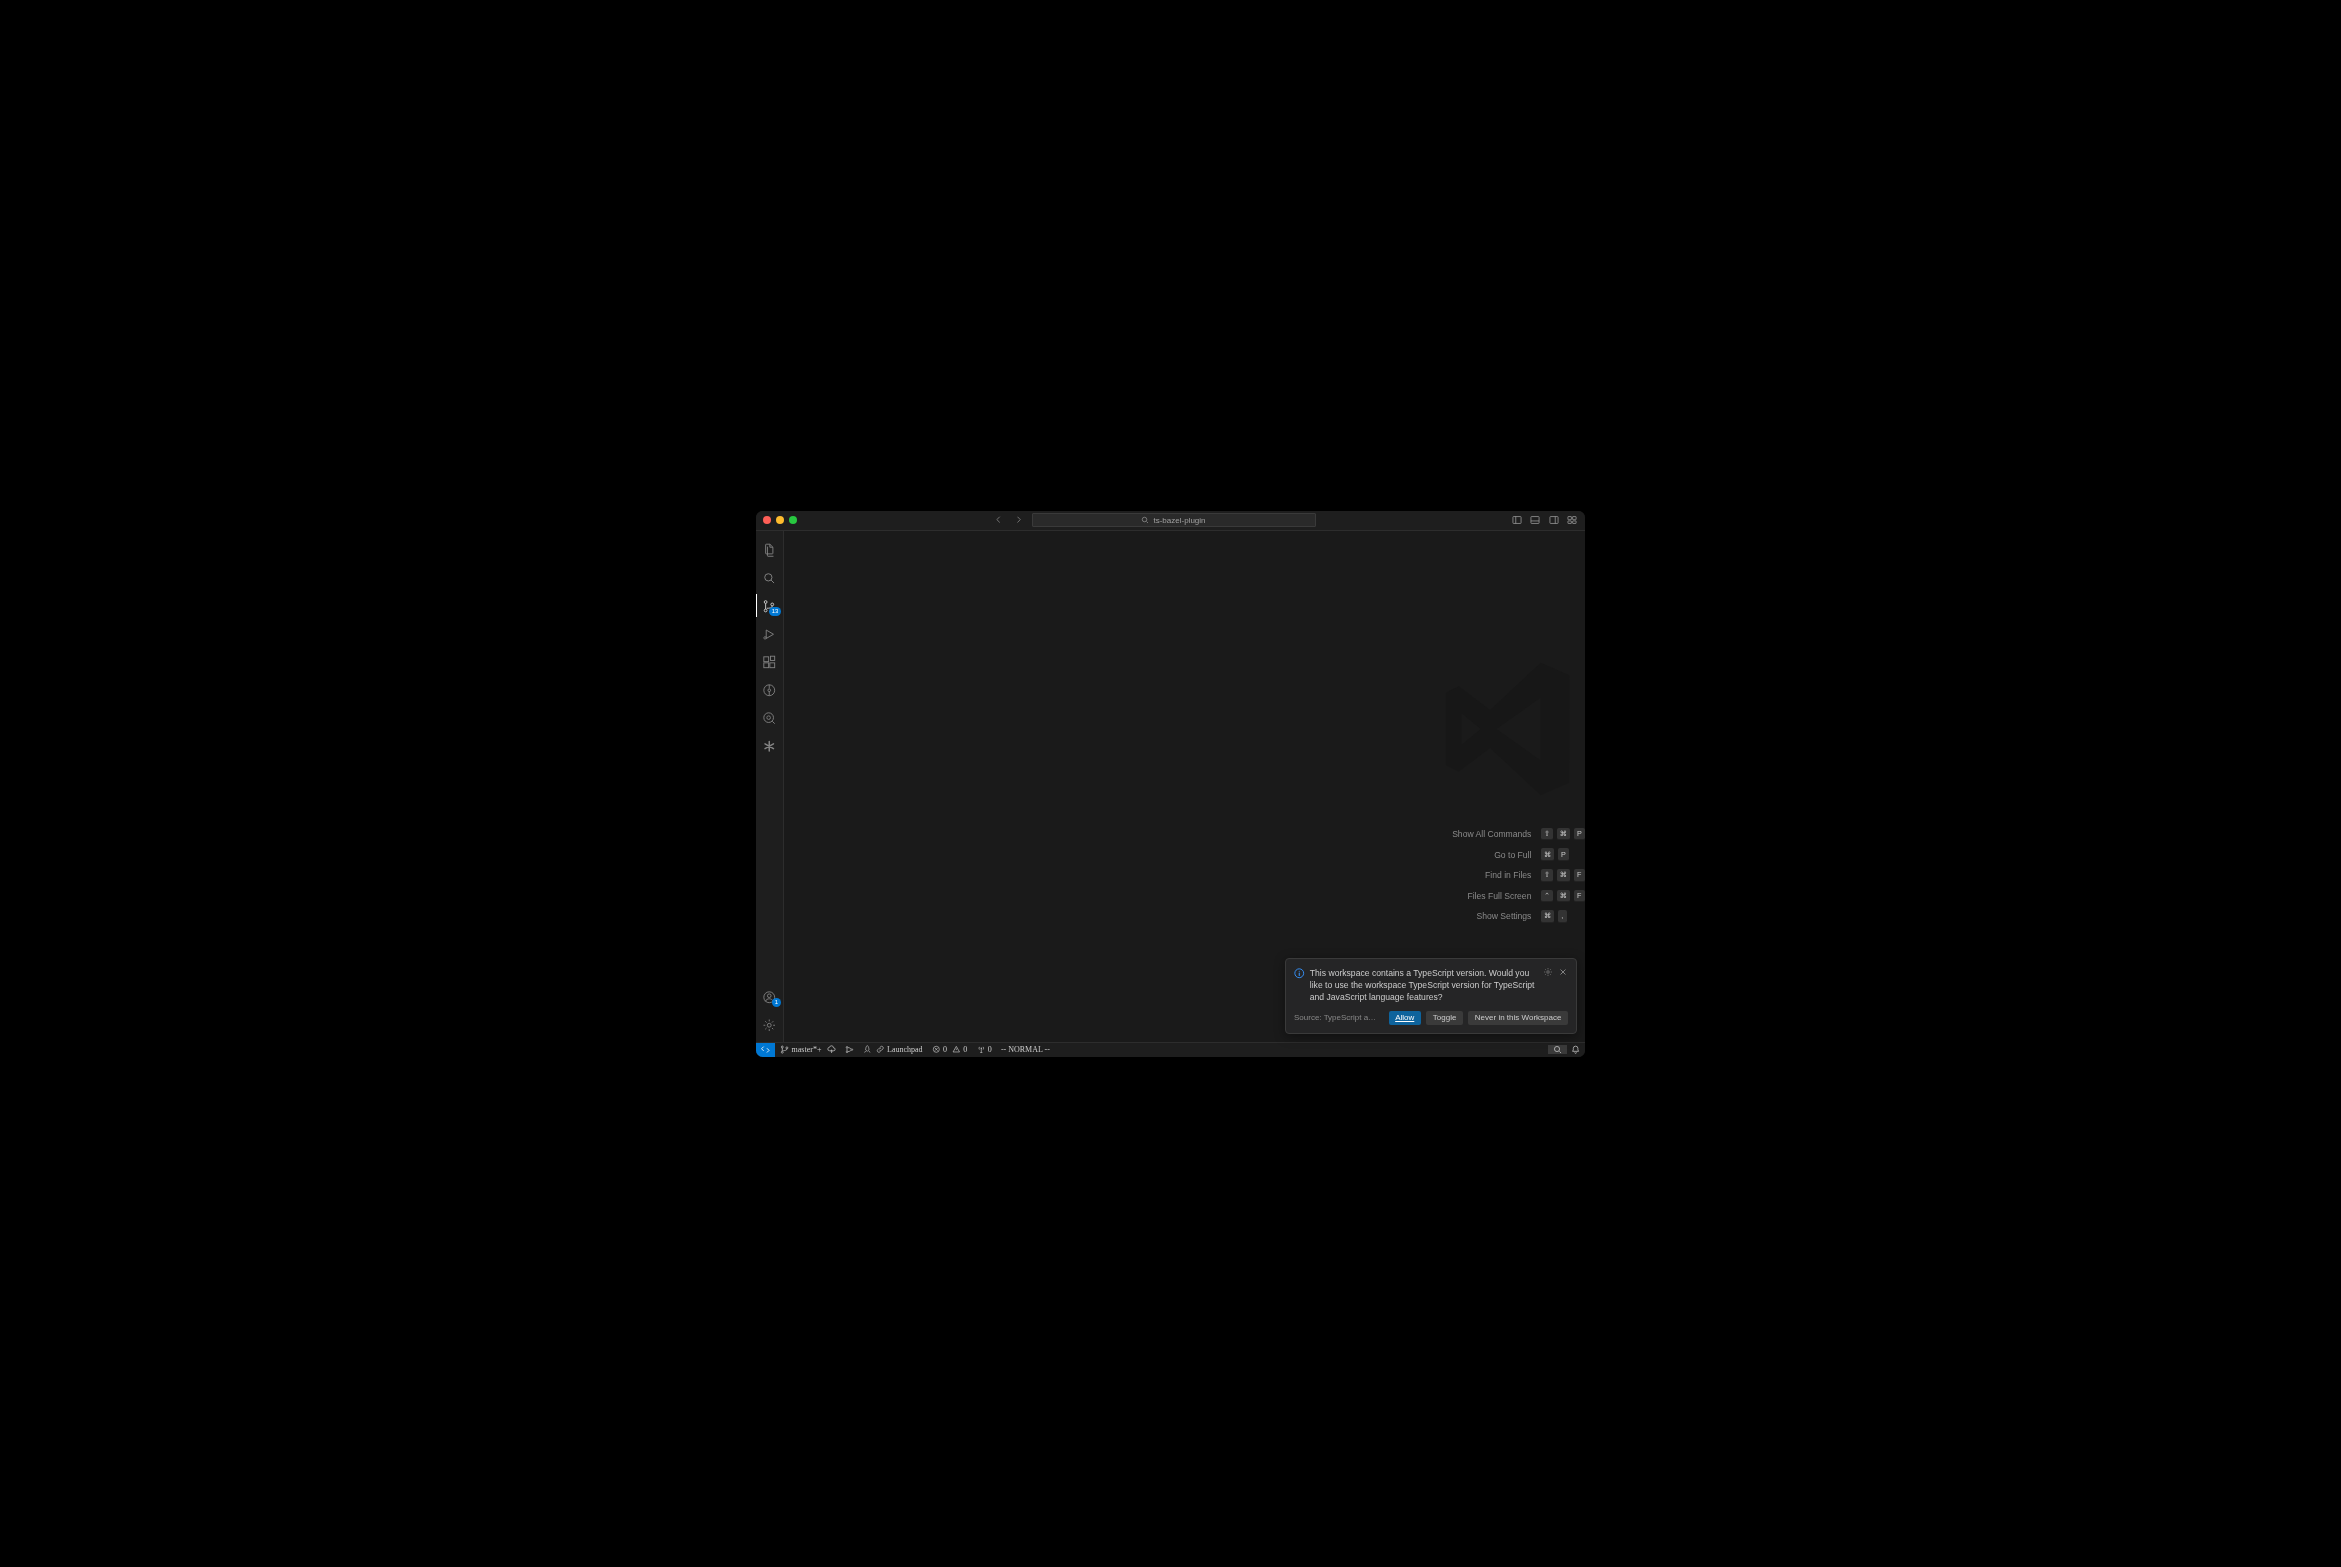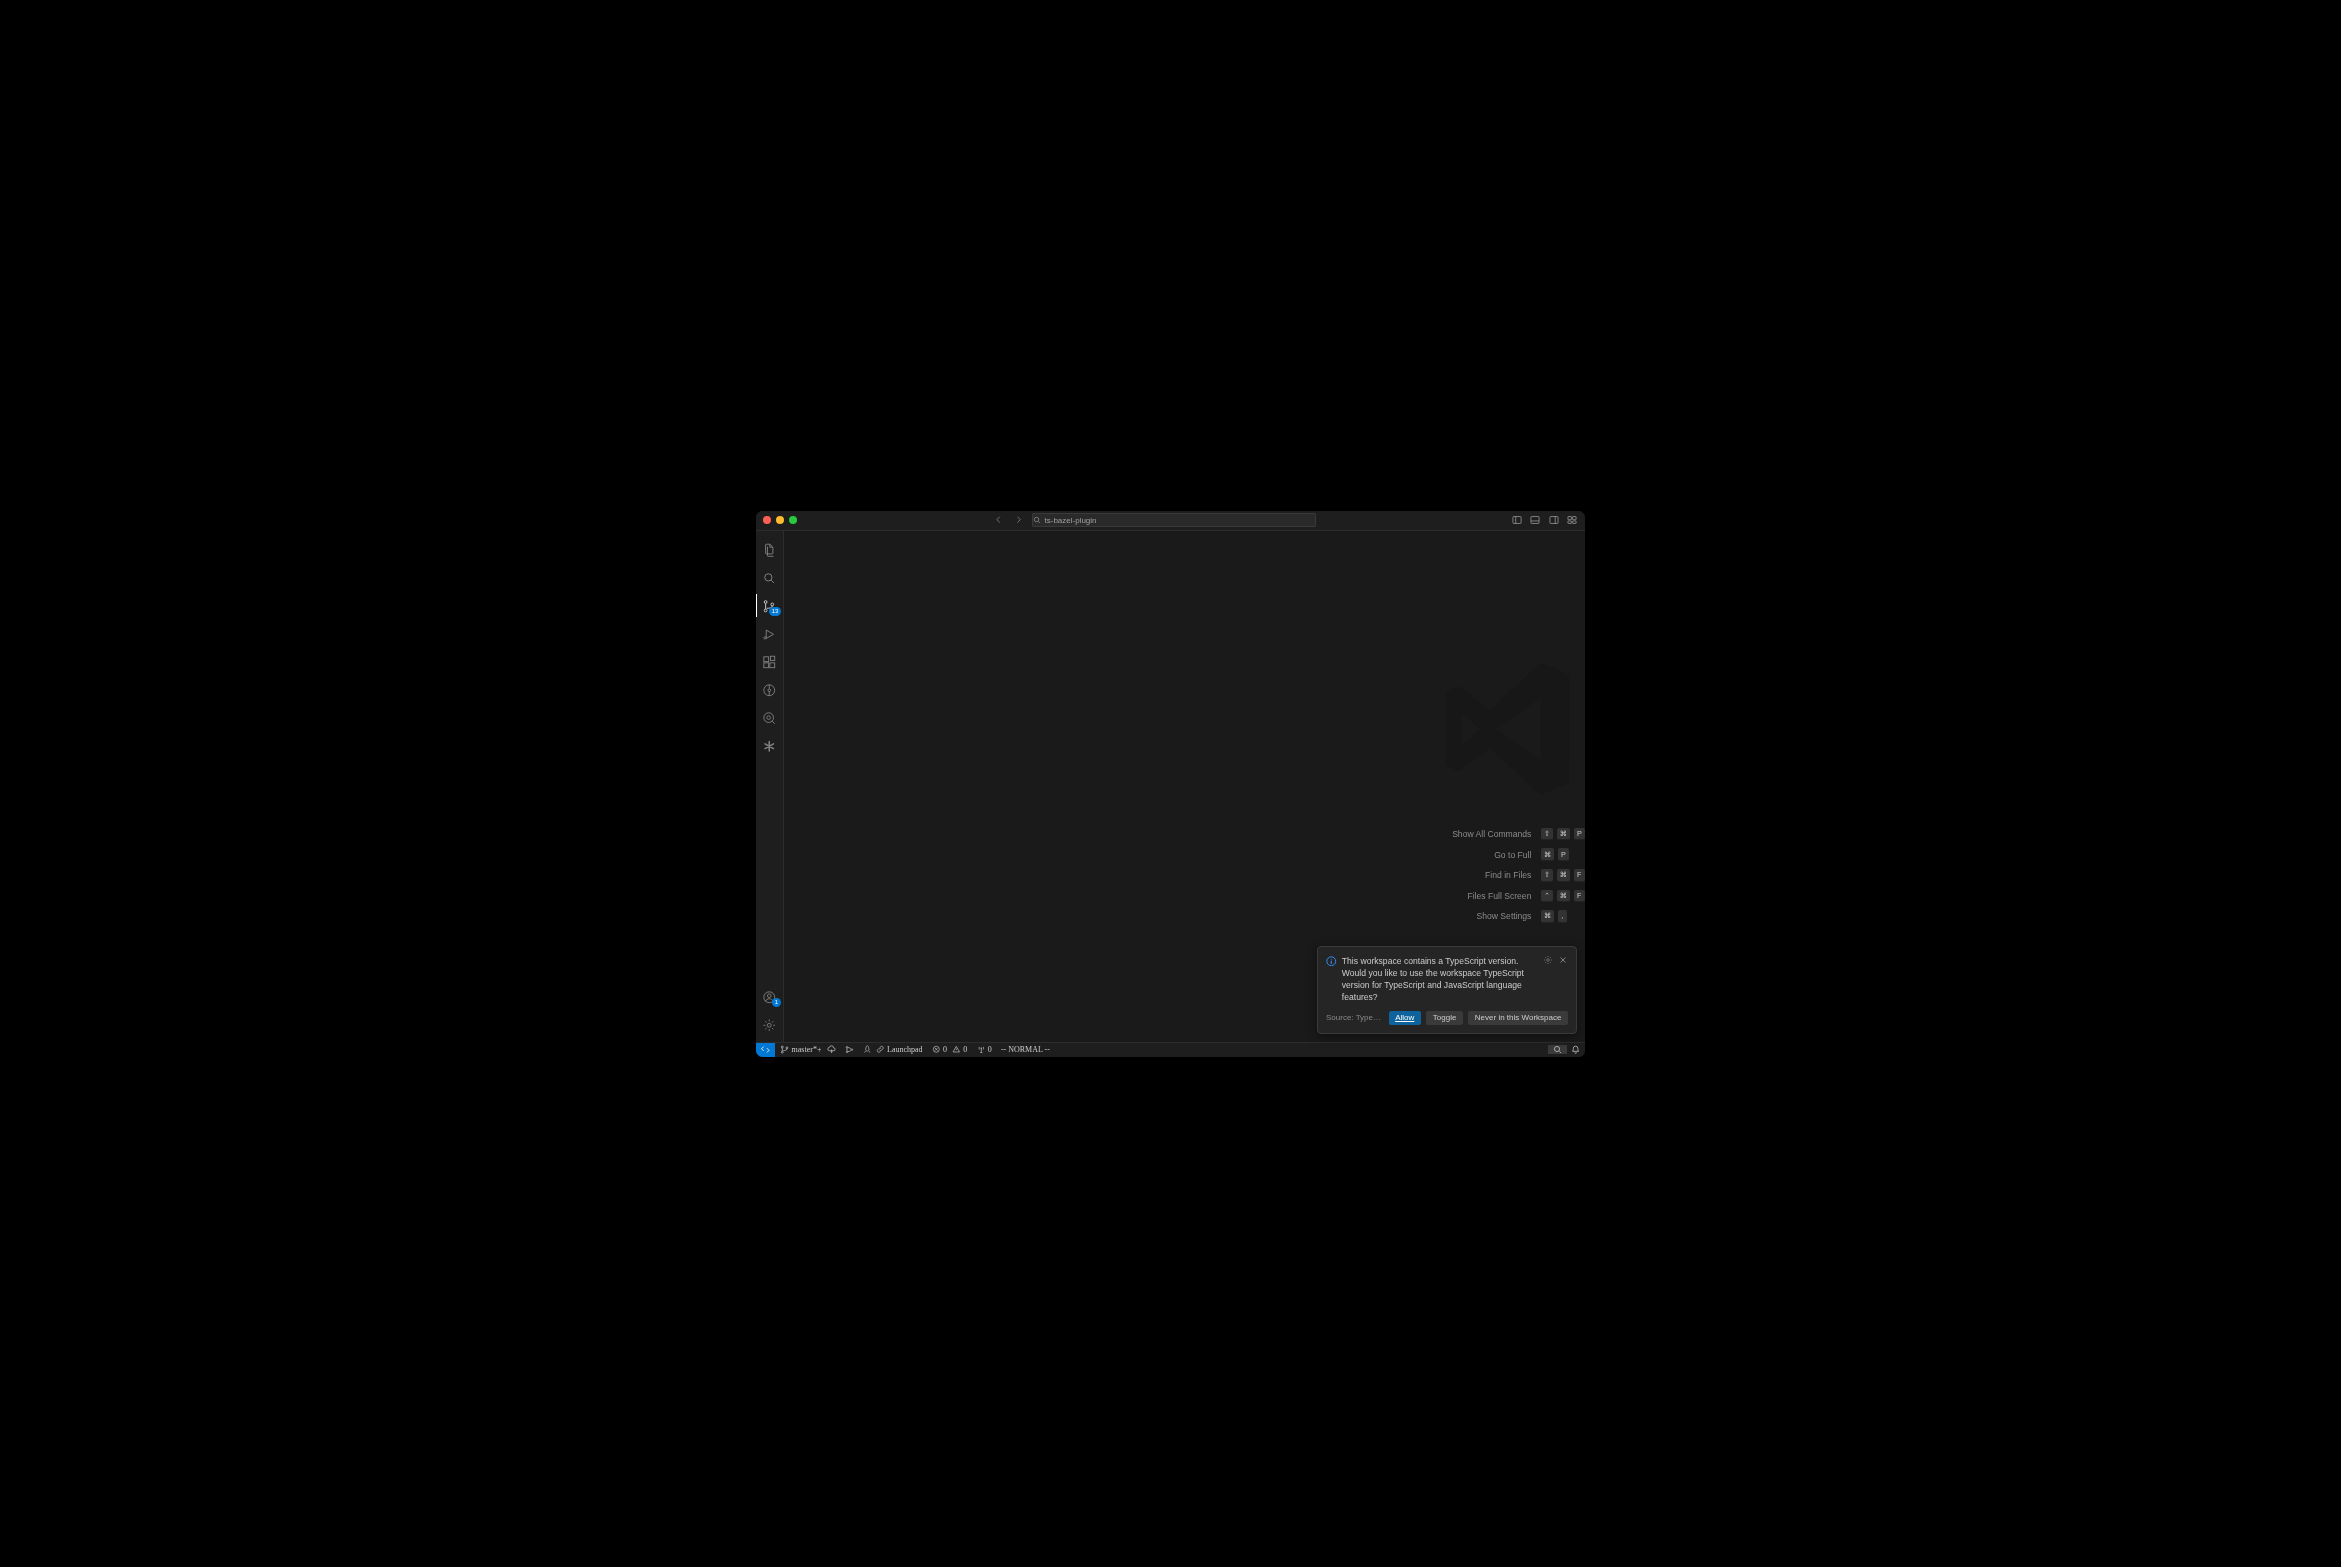--- a/index.html
+++ b/index.html
@@ -51,21 +51,21 @@
   color: #888; cursor: pointer;
 }
 .search-box {
   width: 284px;
   height: 14.5px;
   background: #2a2a2a;
   border: 0.7px solid #3a3a3a;
   border-radius: 1px;
   display: flex;
   align-items: center;
-  justify-content: flex-start;
+  justify-content: center;
   gap: 4px;
   color: #a0a0a0;
   font-size: 8px;
 }
 .titlebar-right { display: flex; gap: 6.6px; color: #a0a0a0; }
 .layout-btn { width: 12px; height: 12px; display:flex; align-items:center; justify-content:center; cursor:pointer; }
 
 .body {
   flex: 1;
   display: flex;
@@ -150,21 +150,21 @@
   font-size: 7.2px;
   min-width: 9.2px;
   text-align: center;
   border-bottom: 0.7px solid #222;
 }
 
 .notification {
   position: absolute;
   right: 8px;
   bottom: 8px;
-  width: 260px;
+  width: 292px;
   background: #252526;
   border: 0.7px solid #3a3a3a;
   border-radius: 4px;
   padding: 8px;
   color: #ccc;
   font-size: 8.6px;
   box-shadow: 0 2.6px 10.5px rgba(0,0,0,0.4);
 }
 .notif-header { display: flex; gap: 5.3px; align-items: flex-start; }
 .notif-icon { color: #3794ff; flex-shrink:0; margin-top: 1.3px; }

